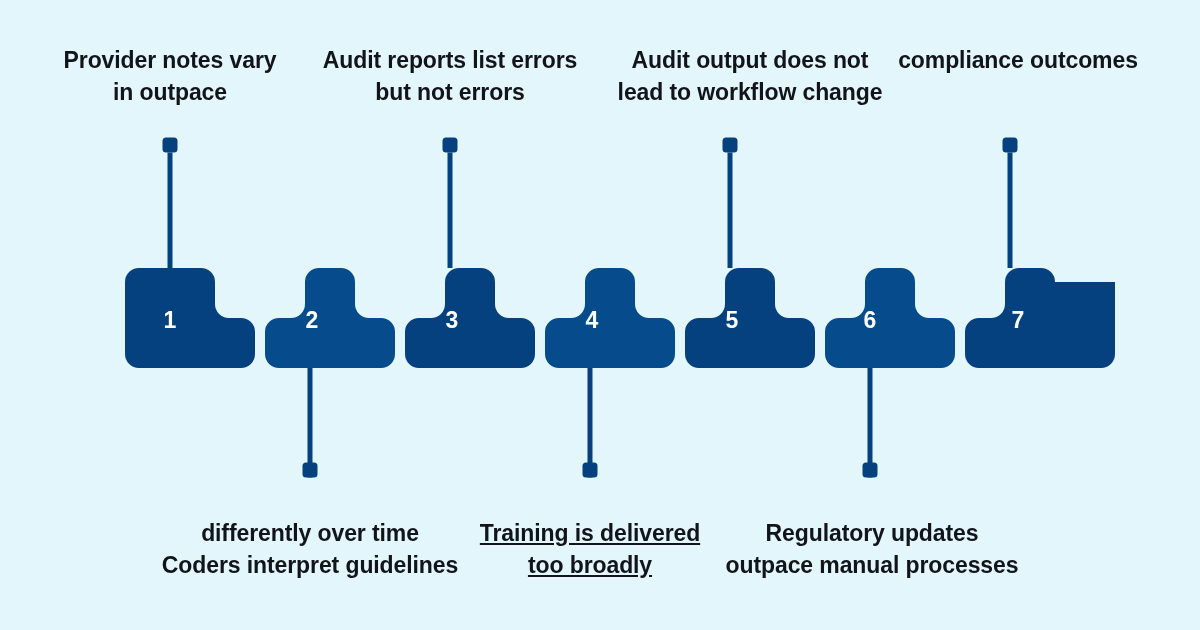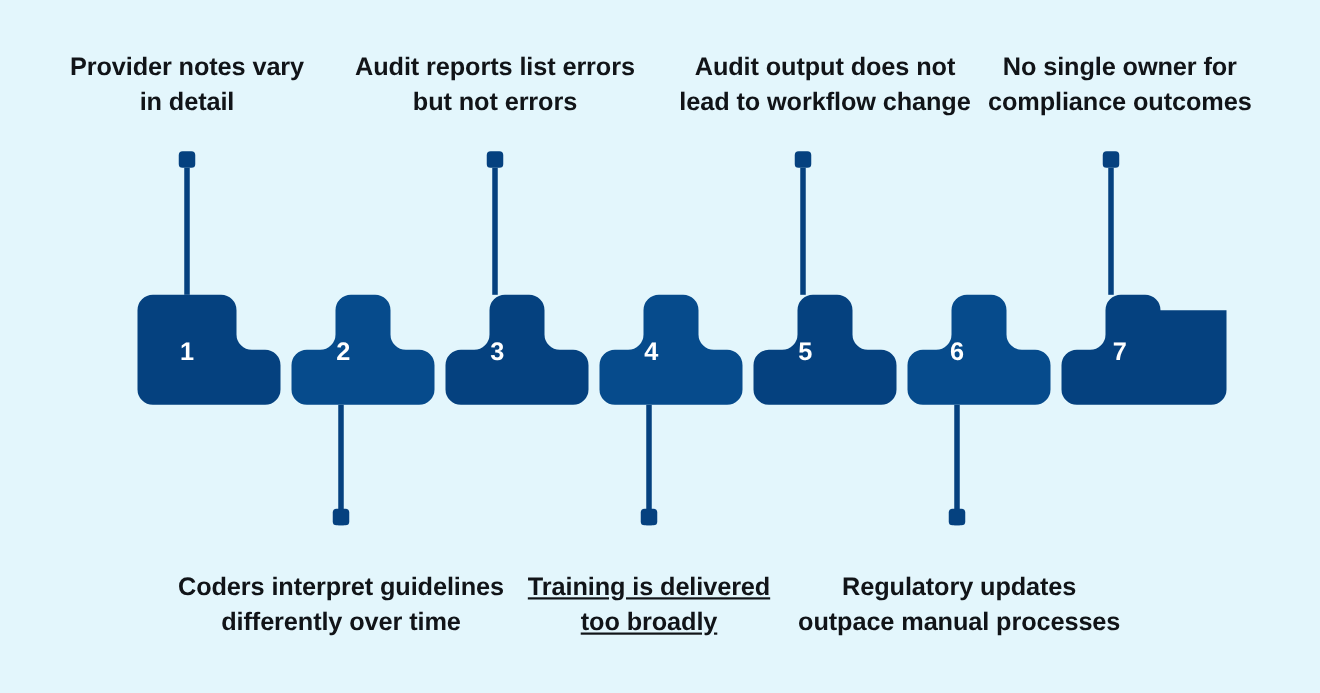--- a/index.html
+++ b/index.html
@@ -90,22 +90,22 @@
   <div id="number-layer">
       <div class="block-number" style="left: 170px; top: 320px;">1</div>
       <div class="block-number" style="left: 312px; top: 320px;">2</div>
       <div class="block-number" style="left: 452px; top: 320px;">3</div>
       <div class="block-number" style="left: 592px; top: 320px;">4</div>
       <div class="block-number" style="left: 732px; top: 320px;">5</div>
       <div class="block-number" style="left: 870px; top: 320px;">6</div>
       <div class="block-number" style="left: 1018px; top: 320px;">7</div>
     </div>
   <div id="label-layer">
-      <div class="callout-label callout-top" style="left: 0px; width: 340px; top: 45px;"><div>Provider notes vary</div><div>in detail</div></div>
-      <div class="callout-label callout-bottom" style="left: 140px; width: 340px; top: 518px;"><div>Coders interpret guidelines</div><div>differently over time</div></div>
+      <div class="callout-label callout-top" style="left: 0px; width: 340px; top: 45px;"><div>Provider notes vary</div><div>in outpace</div></div>
+      <div class="callout-label callout-bottom" style="left: 140px; width: 340px; top: 518px;"><div>differently over time</div><div>Coders interpret guidelines</div></div>
       <div class="callout-label callout-top" style="left: 280px; width: 340px; top: 45px; text-align: center;"><div>Audit reports list errors</div><div>but not errors</div></div>
       <div class="callout-label callout-bottom" style="left: 420px; width: 340px; top: 518px; text-decoration: underline;"><div>Training is delivered</div><div>too broadly</div></div>
       <div class="callout-label callout-top" style="left: 580px; width: 340px; top: 45px;"><div>Audit output does not</div><div>lead to workflow change</div></div>
       <div class="callout-label callout-bottom" style="left: 702px; width: 340px; top: 518px;"><div>Regulatory updates</div><div>outpace manual processes</div></div>
-      <div class="callout-label callout-top" style="left: 848px; width: 340px; top: 45px;"><div>No single owner for</div><div>compliance outcomes</div></div>
+      <div class="callout-label callout-top" style="left: 848px; width: 340px; top: 45px;"><div>compliance outcomes</div></div>
     </div>
 
 </div>
 
 </body></html>

